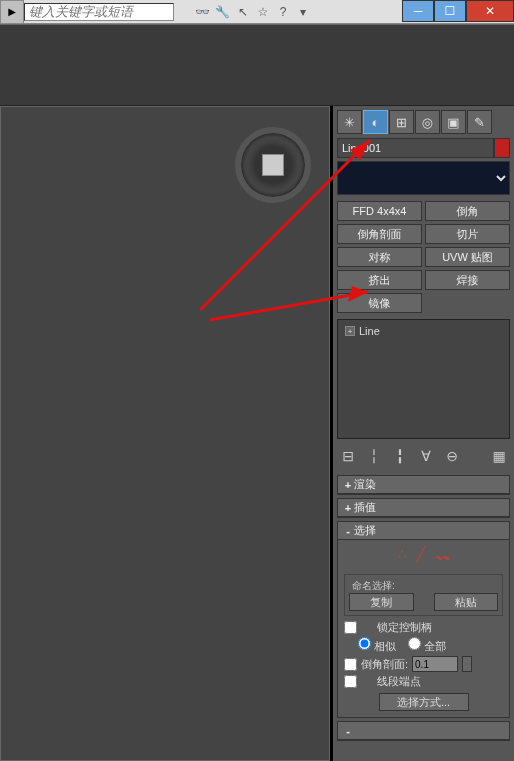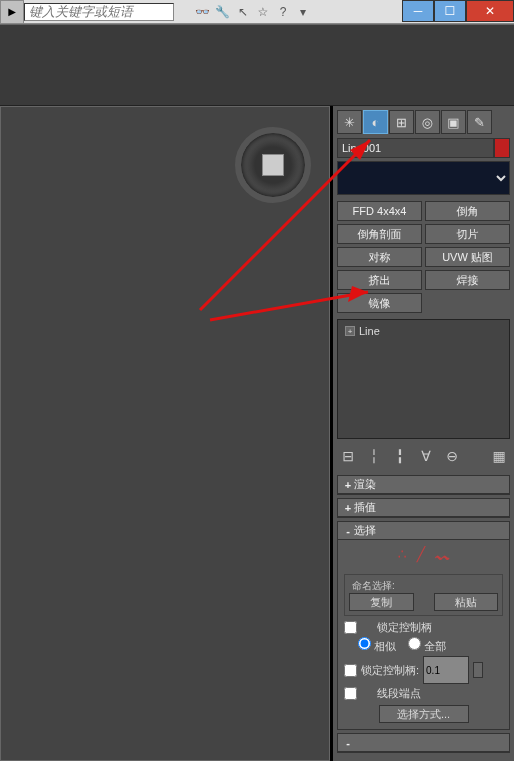--- a/index.html
+++ b/index.html
@@ -57,21 +57,21 @@
     .sel-icon { color: #c04040; font-size: 14px; }
     
     .fieldset { border: 1px solid #444; padding: 4px; margin-bottom: 4px; }
     .fieldset-label { font-size: 10px; color: #ccc; margin-top: -10px; background: #5a5a5a; display: inline-block; padding: 0 3px; }
     .btn-row { display: flex; gap: 20px; }
     .small-btn { flex: 1; height: 18px; background: #6a6a6a; border: 1px solid #333; color: #ddd; font-size: 11px; cursor: pointer; }
     
     .checkbox-row { display: flex; align-items: center; gap: 20px; margin: 2px 0; color: #ddd; font-size: 11px; }
     .radio-row { display: flex; gap: 12px; margin: 2px 0 2px 14px; color: #ddd; font-size: 11px; }
     .spinner-row { display: flex; align-items: center; gap: 4px; margin: 2px 0; }
-    .spinner-input { width: 46px; height: 28px; background: #888; border: 1px solid #333; font-size: 10px; padding: 0 2px; color: #000; }
+    .spinner-input { width: 46px; height: 16px; background: #888; border: 1px solid #333; font-size: 10px; padding: 0 2px; color: #000; }
     .spinner-btns { width: 10px; height: 16px; background: #666; border: 1px solid #333; font-size: 6px; display: flex; flex-direction: column; }
     
     .arrow { position: absolute; pointer-events: none; z-index: 100; }
     .arrow-line { stroke: #e01010; stroke-width: 3; fill: none; }
     .arrow-head { fill: #e01010; }
   </style>
 </head>
 <body>
 
 <div class="top-bar">
@@ -188,21 +188,21 @@
           <input type="checkbox" style="">
           <span>锁定控制柄</span>
         </div>
         <div class="radio-row">
           <label><input type="radio" name="lh" checked="" style=""> <span>相似</span></label>
           <label><input type="radio" name="lh" style=""> <span>全部</span></label>
         </div>
 
         <div class="spinner-row">
           <input type="checkbox" style="">
-          <span>锁定控制柄:</span>
+          <span>倒角剖面:</span>
           <input class="spinner-input" value="0.1" style="">
           <div class="spinner-btns"></div>
         </div>
 
         <div class="checkbox-row">
           <input type="checkbox" style="">
           <span>线段端点</span>
         </div>
 
         <div class="btn-row" style="justify-content:center;margin-top:4px">

